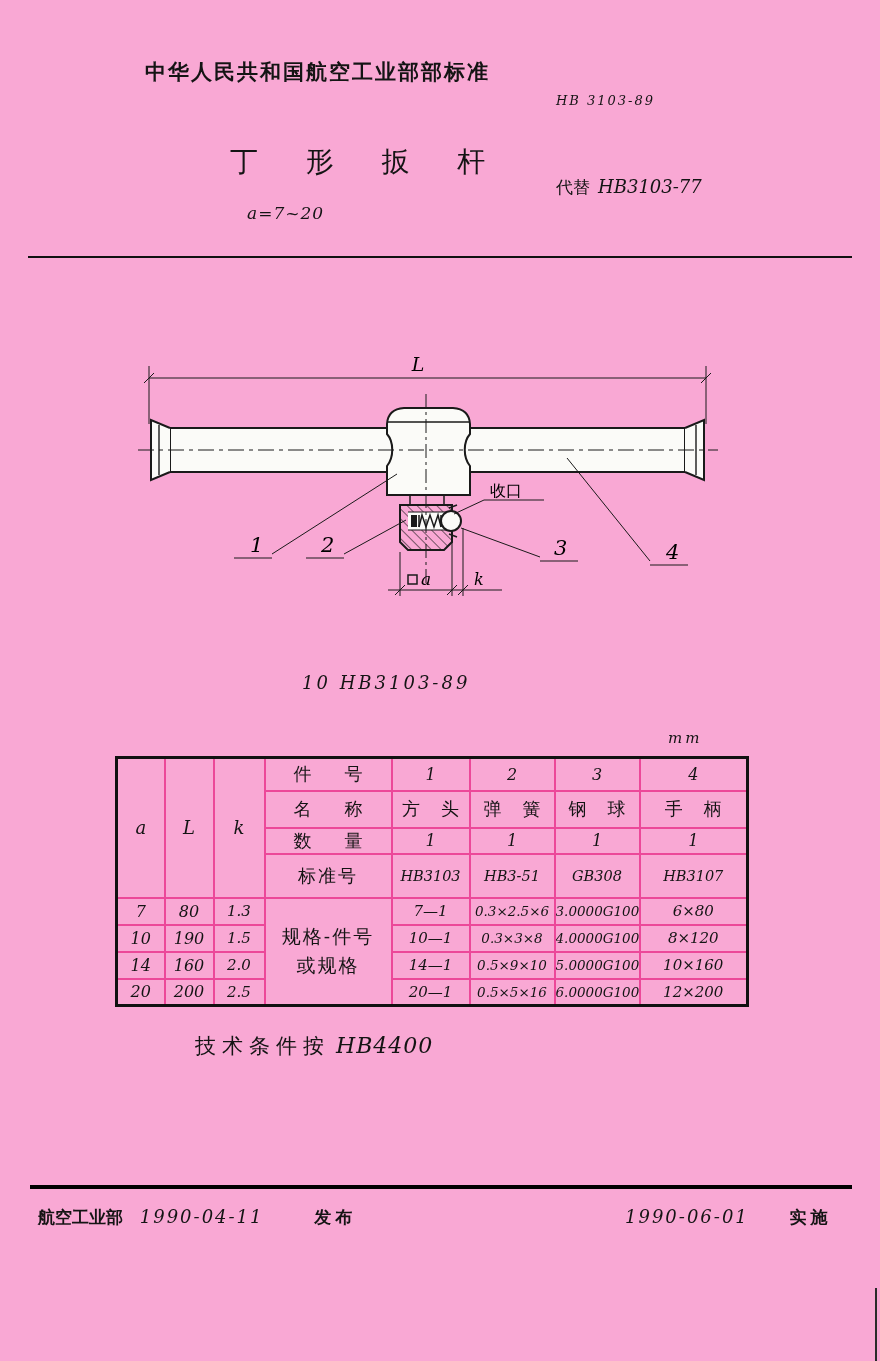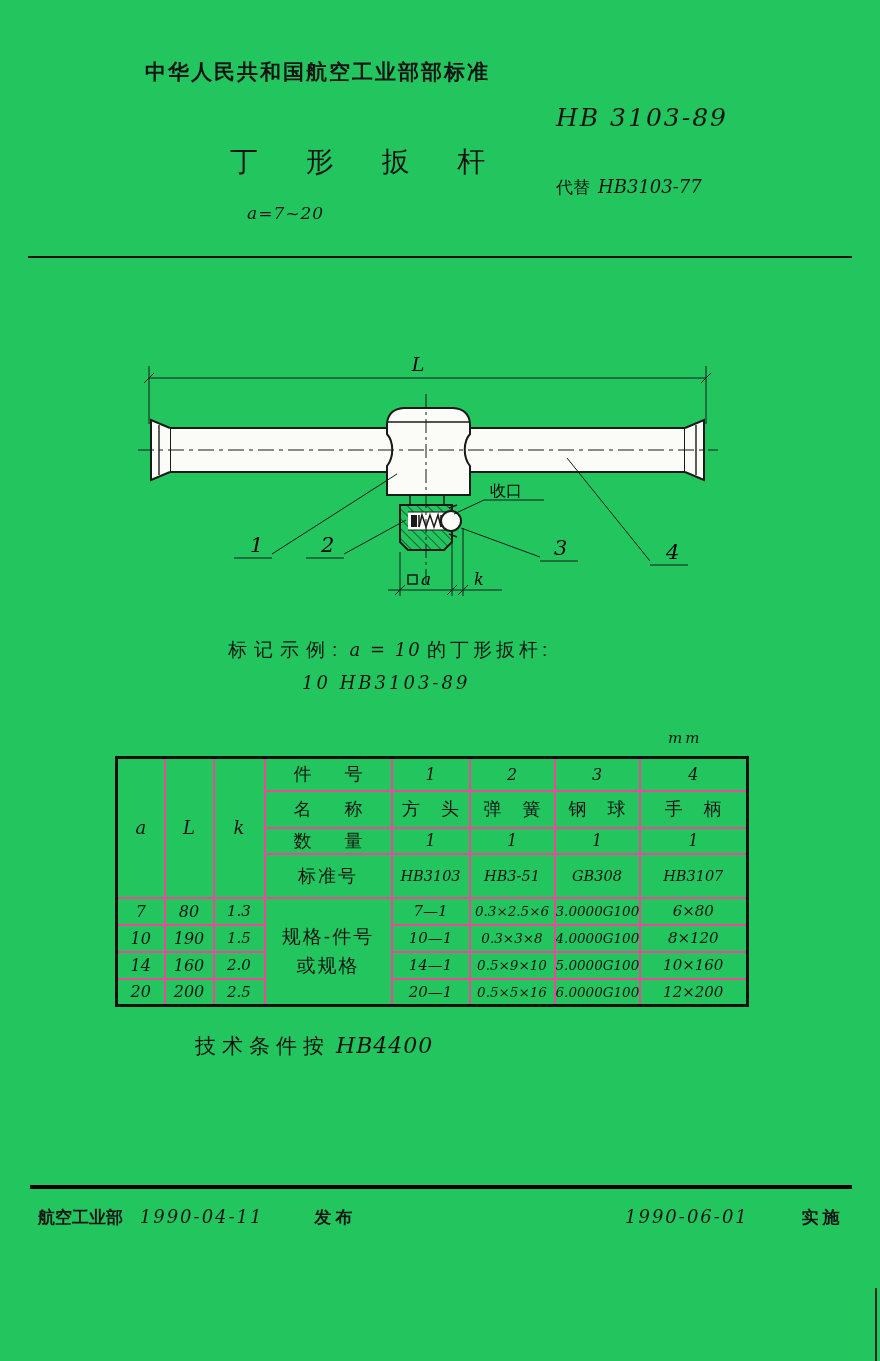--- a/index.html
+++ b/index.html
@@ -1,23 +1,23 @@
 <!DOCTYPE html>
 <html><head>
 <meta charset="utf-8">
 <style>
   html,body{margin:0;padding:0;background:#e8e8e8;}
-  .page{position:relative;width:880px;height:1361px;background:#22c55e;color:#141414;
+  .page{position:relative;width:880px;height:1361px;background:#f9a8d4;color:#141414;
         font-family:"Liberation Sans",sans-serif;overflow:hidden;margin:0 auto;}
   .abs{position:absolute;}
   .hw{font-family:"DejaVu Serif",serif;font-style:italic;}
   .print-bold{font-weight:700;}
   
   .org-line{left:145px;top:58px;font-size:21px;font-weight:700;letter-spacing:2px;}
-  .std-no{left:556px;top:103px;font-size:25px;letter-spacing:2px;}
+  .std-no{left:556px;top:93px;font-size:13px;letter-spacing:2px;}
   .doc-title{left:230px;top:143px;font-size:28px;letter-spacing:20px;}
   .replaces{left:556px;top:176px;font-size:17px;}
   .replaces .hw{font-size:18px;margin-left:8px;}
   .size-range{left:247px;top:203px;font-size:17px;letter-spacing:1px;}
   .rule1{left:28px;top:256px;width:824px;height:2px;background:#111;}
   
   .mark1{left:228px;top:637px;font-size:19px;}
   .mark1 .pre{letter-spacing:7px;}
   .mark1 .hw{font-size:18px;letter-spacing:2px;}
   .mark1 .suf{letter-spacing:4px;}
@@ -37,21 +37,21 @@
   .spec-merge{font-size:19px;line-height:1.55;letter-spacing:2px;}
   
   .tech-note{left:195px;top:1032px;font-size:21px;}
   .tech-note .pre{letter-spacing:6px;}
   .tech-note .hw{font-size:22px;margin-left:6px;letter-spacing:1px;}
   .rule2{left:30px;top:1185px;width:822px;height:4px;background:#000;}
   .foot-left{left:38px;top:1206px;font-size:17px;}
   .foot-left .hw{margin-left:12px;font-size:18px;letter-spacing:2px;}
   .foot-left .word{margin-left:46px;letter-spacing:4px;}
   .foot-right{left:625px;top:1206px;font-size:17px;}
-  .foot-right .word{margin-left:48px;letter-spacing:4px;}
+  .foot-right .word{margin-left:36px;letter-spacing:4px;}
   .foot-right .hw{font-size:18px;letter-spacing:2px;}
   .artifact{left:875px;top:1288px;width:2px;height:73px;background:#2a2a2a;}
   svg text{font-family:"DejaVu Serif",serif;}
 </style>
 </head>
 <body>
 
 <div class="page">
 
   <div class="abs org-line">中华人民共和国航空工业部部标准</div>
@@ -145,25 +145,20 @@
       <line x1="268" y1="252" x2="382" y2="252"></line>
       <line x1="275" y1="257" x2="285" y2="247"></line>
       <line x1="327" y1="257" x2="337" y2="247"></line>
       <line x1="338" y1="257" x2="348" y2="247"></line>
     </g>
     <rect x="288" y="237" width="9" height="9" fill="none" stroke="#1a1a1a" stroke-width="1.5"></rect>
     <text x="301" y="247" font-size="17" font-style="italic">a</text>
     <text x="354" y="247" font-size="16" font-style="italic">k</text>
   </svg>
 
-  <div class="abs mark1">
-    <span class="pre">标记示例:</span>
-    <span class="hw">a = 10</span>
-    <span class="suf">的丁形扳杆:</span>
-  </div>
   <div class="abs mark2 hw">10  HB3103-89</div>
 
   <div class="abs unit hw">mm</div>
 
   <table class="abs spec-table">
     <colgroup>
       <col style="width:48px">
         <col style="width:49px">
         <col style="width:51px">
         <col style="width:127px">

